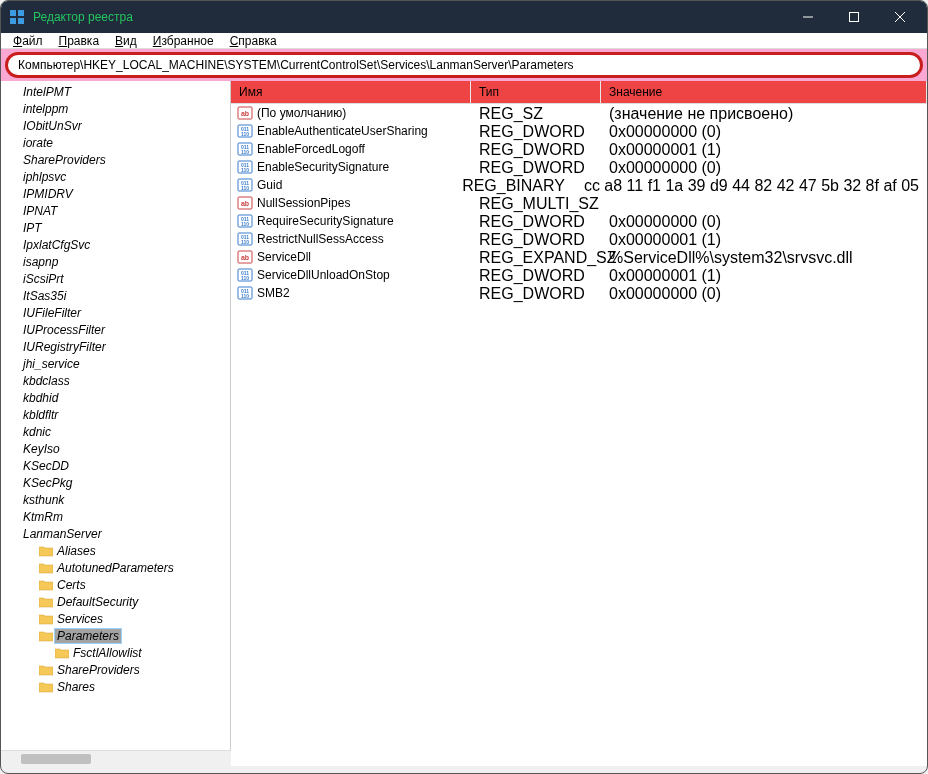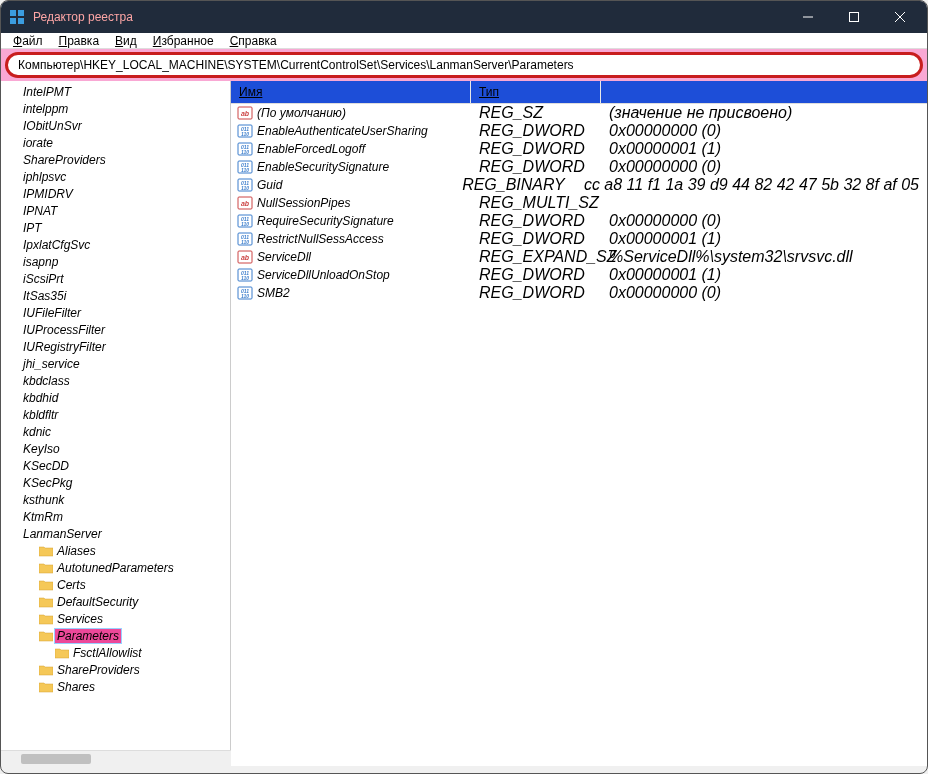--- a/index.html
+++ b/index.html
@@ -8,21 +8,21 @@
   font-size: 12px;
   background: #f0f0f0;
   width: 928px;
   height: 774px;
   overflow: hidden;
   border-radius: 8px;
   border: 1px solid #555;
 }
 .titlebar {
   background: #202b3b;
-  color: #fca5a5;
+  color: #22c55e;
   height: 32px;
   display: flex;
   align-items: center;
   padding: 0 4px 0 8px;
 }
 .titlebar .app-icon {
   width: 16px; height: 16px;
   margin-right: 8px;
   display: inline-block;
 }
@@ -88,51 +88,48 @@
 .tree-item.indent1 { padding-left: 38px; }
 .tree-item.indent2 { padding-left: 54px; }
 .tree-item .folder-icon {
   width: 14px; height: 12px;
   margin-right: 4px;
   display: inline-block;
 }
 .tree-item .folder-icon svg { width: 14px; height: 12px; }
 .tree-item .label { }
 .tree-item.selected .label {
-  background: #ec4899;
+  background: #a3a3a3;
   border: 1px solid #99d1ff;
   padding: 0 2px;
   margin-left: -3px;
 }
 .list-pane {
   flex: 1;
   overflow: auto;
 }
 .list-header {
   display: flex;
   border-bottom: 1px solid #ddd;
-  background: #1d4ed8;
+  background: #ef4444;
   position: sticky;
   top: 0;
-  text-decoration: underline;
 }
 .list-header .col {
   padding: 4px 8px;
   border-right: 1px solid #e8e8e8;
   font-size: 12px;
 }
 .col-name { width: 240px; }
 .col-type { width: 130px; }
 .col-value { flex: 1; }
 .list-row {
   display: flex;
   padding: 1px 0;
   height: 18px;
-  align-items: center;
-  font-style: italic;
 }
 .list-row .col { padding: 0 8px; font-size: 16px; white-space: nowrap; }
 .val-icon {
   width: 16px; height: 16px;
   margin-right: 4px;
   display: inline-flex;
   align-items: center; justify-content: center;
   vertical-align: middle;
 }
 .val-icon.str svg rect { fill: #fff; stroke: #c44; }
@@ -334,20 +331,21 @@
         <span class="folder-icon"><svg viewBox="0 0 14 12">
             <path d="M0 2 L0 11 L14 11 L14 3 L6 3 L5 2 Z" fill="#f5c858" stroke="#d4a030" stroke-width="0.5"></path>
           </svg></span>
         <span class="label">Shares</span>
       </div>
     </div>
   <div class="list-pane">
     <div class="list-header">
       <div class="col col-name">Имя</div>
       <div class="col col-type">Тип</div>
+      <div class="col col-value">Значение</div>
     </div>
     <div id="list-body">
         <div class="list-row">
           <div class="col-name-cell">
             <span class="val-icon str">
               <svg viewBox="0 0 16 16" width="16" height="16">
                 <rect x="1" y="2" width="14" height="12" rx="1" fill="#fff" stroke="#b85c5c" stroke-width="1"></rect>
                 <text x="8" y="11" font-size="7" text-anchor="middle" fill="#c44" font-weight="bold">ab</text>
               </svg>
             </span>

